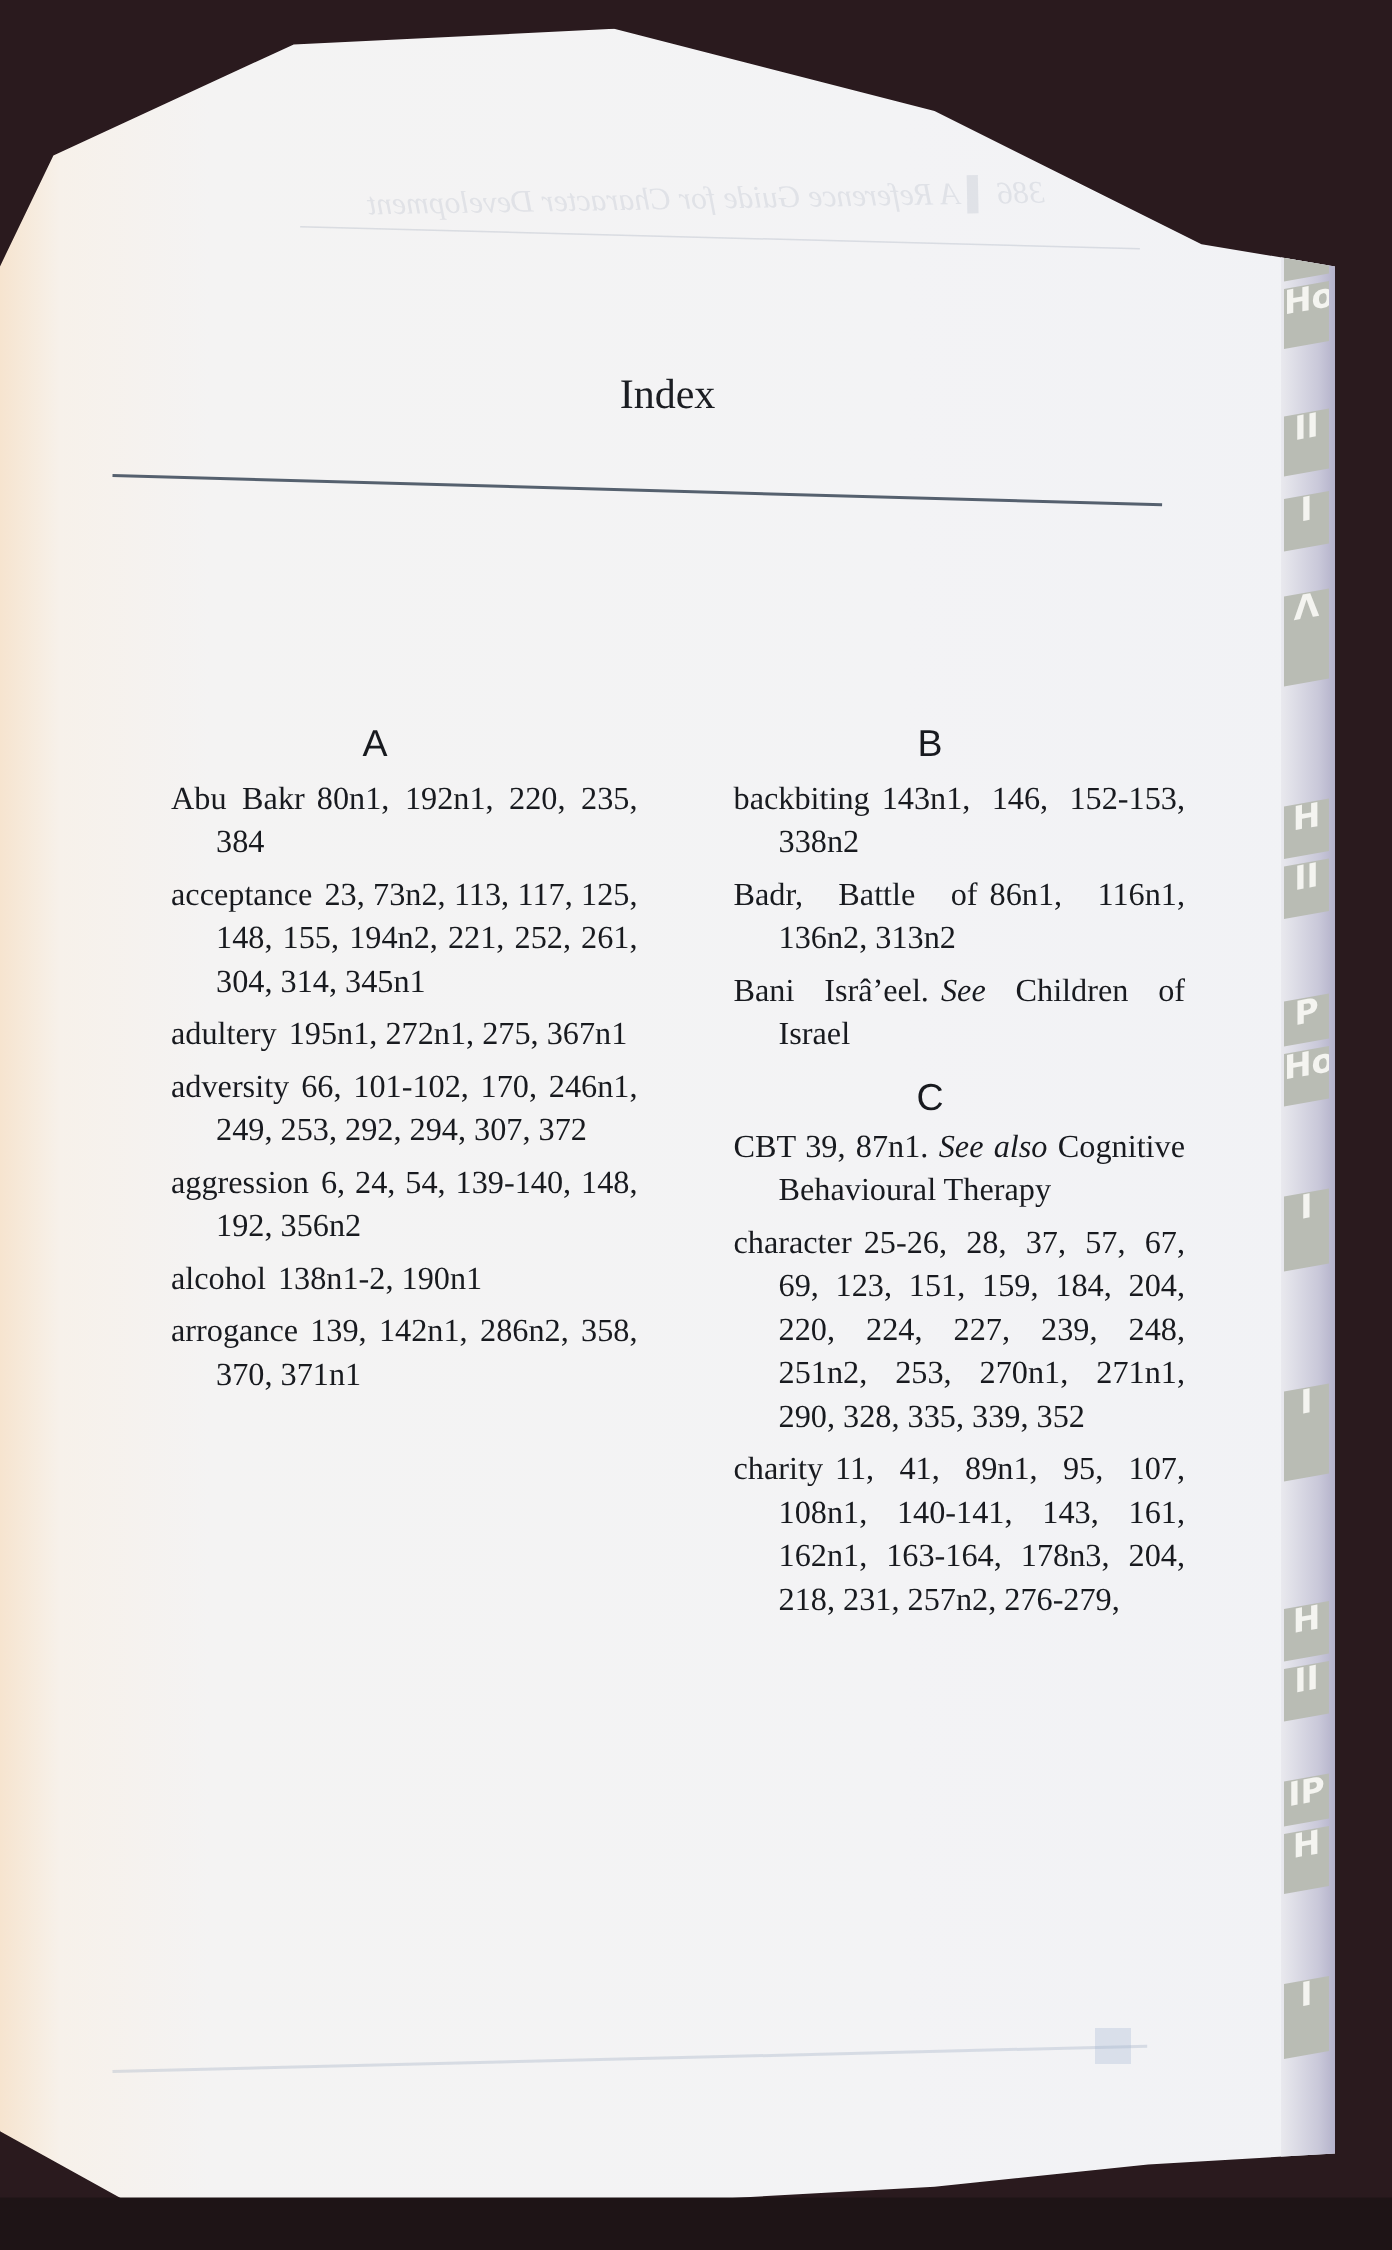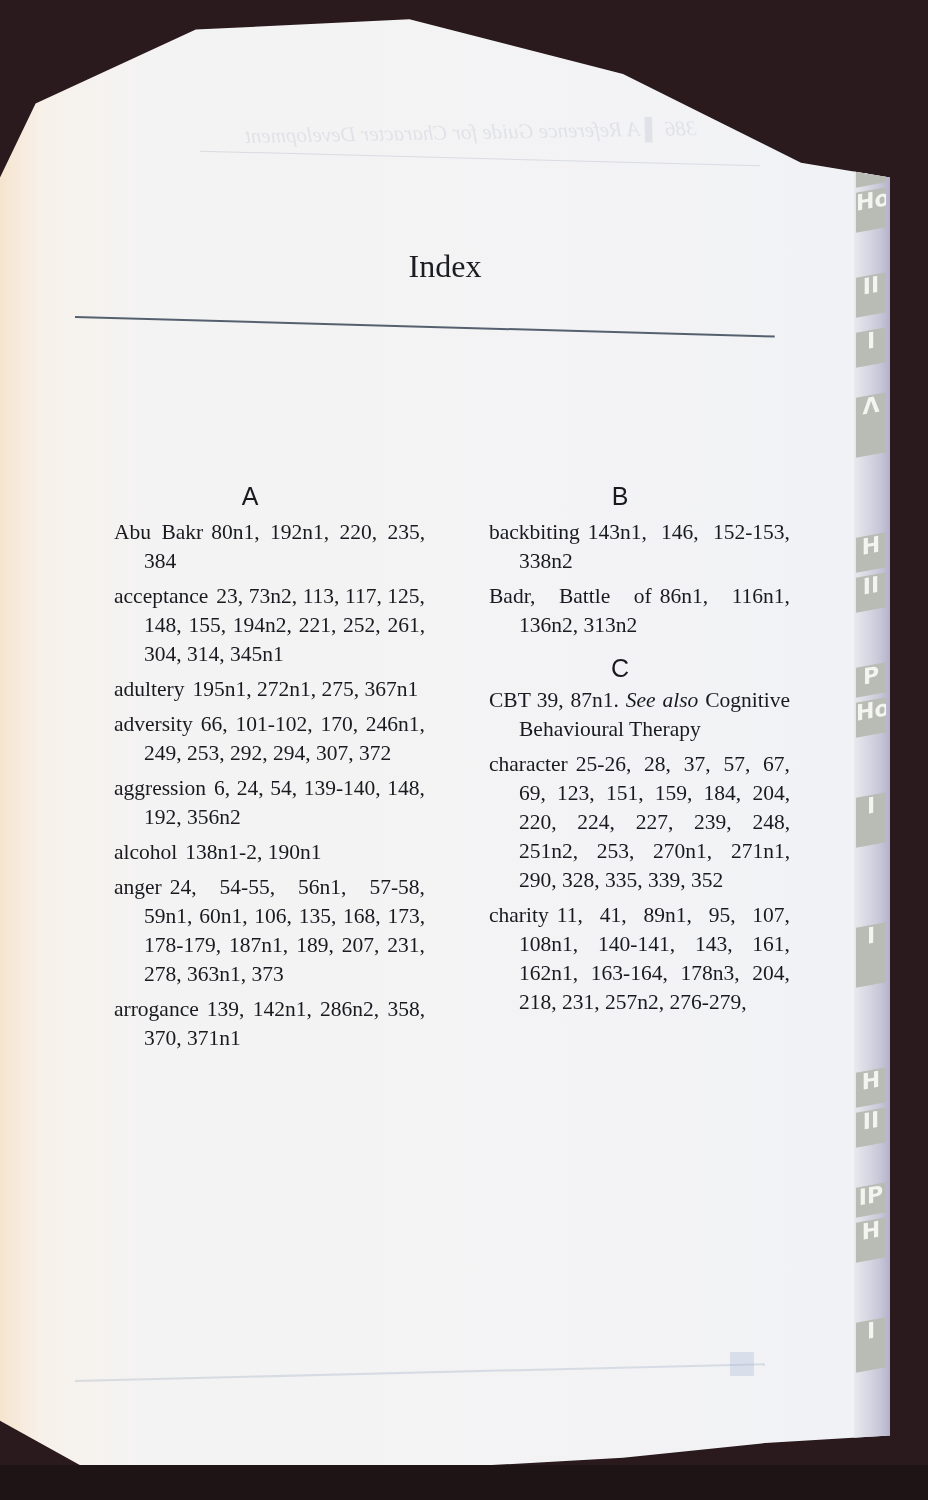--- a/index.html
+++ b/index.html
@@ -65,21 +65,21 @@
       width: 560px; height: 1px;
       background: rgba(140, 150, 170, 0.25);
       transform: rotate(1.5deg);
     }
     .title {
       position: absolute;
       left: 0;
       width: 890px;
       top: 248px;
       text-align: center;
-      font-size: 32px;
+      font-size: 28px;
       color: #1b1d22;
     }
     .title-rule {
       position: absolute;
       left: 75px;
       top: 316px;
       width: 700px;
       height: 1.5px;
       background: #55606e;
       transform: rotate(1.6deg);
@@ -144,29 +144,29 @@
 
   <div class="column col-left">
     <div class="letter">A</div>
 
     <div class="entry"><span class="term">Abu Bakr</span><span>80n1, 192n1, 220, 235, 384</span></div>
     <div class="entry"><span class="term">acceptance</span><span>23, 73n2, 113, 117, 125, 148, 155, 194n2, 221, 252, 261, 304, 314, 345n1</span></div>
     <div class="entry"><span class="term">adultery</span><span>195n1, 272n1, 275, 367n1</span></div>
     <div class="entry"><span class="term">adversity</span><span>66, 101-102, 170, 246n1, 249, 253, 292, 294, 307, 372</span></div>
     <div class="entry"><span class="term">aggression</span><span>6, 24, 54, 139-140, 148, 192, 356n2</span></div>
     <div class="entry"><span class="term">alcohol</span><span>138n1-2, 190n1</span></div>
-    <div class="entry"><span class="term">anger</span><span>24, 54-55, 56n1, 57-58, 59n1, 60n1, 106, 135, 168, 173, 178-179, 187n1, 189, 207, 231, 278, 363n1, 373</span></div>
     <div class="entry"><span class="term">arrogance</span><span>139, 142n1, 286n2, 358, 370, 371n1</span></div>
   </div>
 
   <div class="column col-right">
     <div class="letter letter-b">B</div>
 
     <div class="entry"><span class="term">backbiting</span><span>143n1, 146, 152-153, 338n2</span></div>
     <div class="entry"><span class="term">Badr, Battle of</span><span>86n1, 116n1, 136n2, 313n2</span></div>
+    <div class="entry"><span class="term">Bani Isrâ’eel.</span><em>See</em> <span>Children of Israel</span></div>
 
     <div class="letter letter-c">C</div>
 
     <div class="entry"><span class="term" style="margin-right:6px;">CBT</span><span>39, 87n1.</span> <em>See also</em> <span>Cognitive Behavioural Therapy</span></div>
     <div class="entry"><span class="term">character</span><span>25-26, 28, 37, 57, 67, 69, 123, 151, 159, 184, 204, 220, 224, 227, 239, 248, 251n2, 253, 270n1, 271n1, 290, 328, 335, 339, 352</span></div>
     <div class="entry"><span class="term">charity</span><span>11, 41, 89n1, 95, 107, 108n1, 140-141, 143, 161, 162n1, 163-164, 178n3, 204, 218, 231, 257n2, 276-279,</span></div>
   </div>
 
   <div class="bottom-rule"></div>
   <div class="bottom-square"></div>

